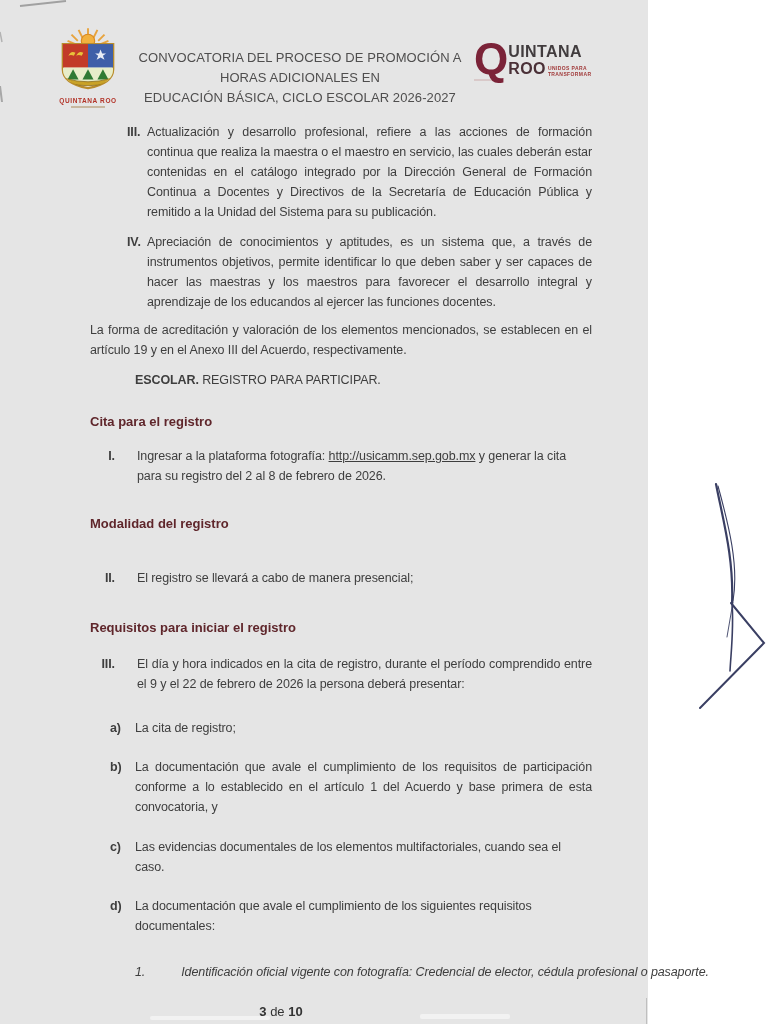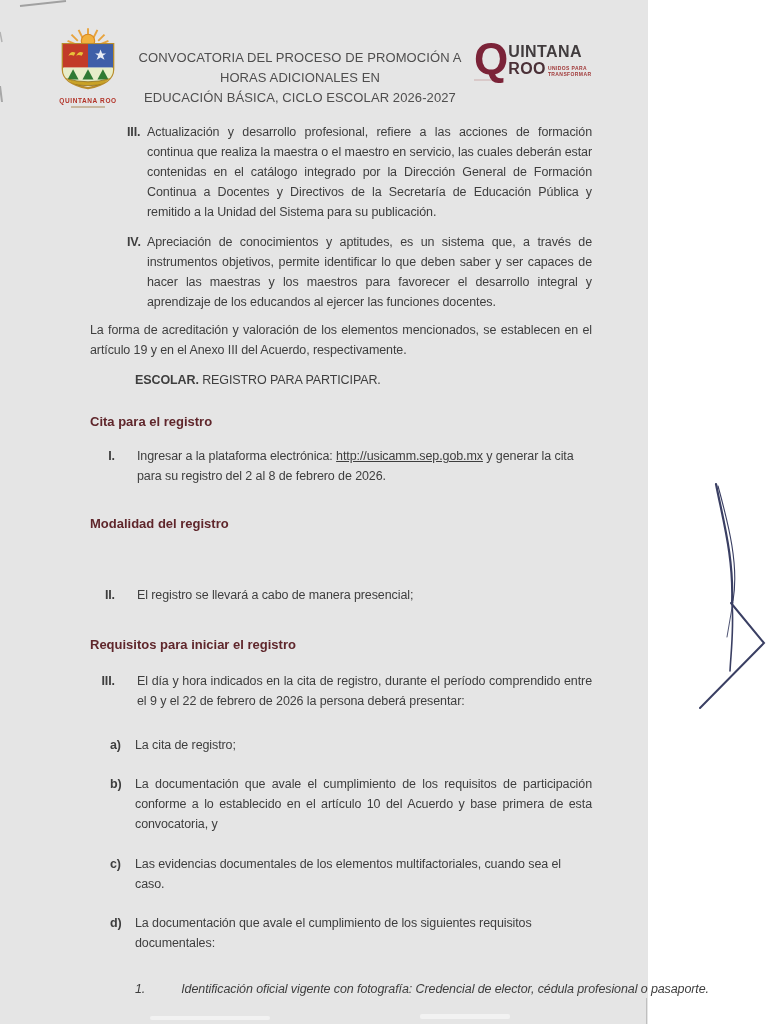--- a/index.html
+++ b/index.html
@@ -63,21 +63,21 @@
 
   
   .mt-p3   { margin-top: 14px; }
   .mt-p4   { margin-top: 10px; }
   .mt-forma{ margin-top: 8px; }
   .mt-quinta { margin-top: 10px; }
   .mt-maestras { margin-top: 16px; }
   .mt-hcita { margin-top: 22px; }
   .mt-i1   { margin-top: 13px; }
   .mt-hmod { margin-top: 28px; }
-  .mt-i2   { margin-top: 50px; }
+  .mt-i2   { margin-top: 33px; }
   .mt-hreq { margin-top: 30px; }
   .mt-i3   { margin-top: 15px; }
   .mt-a    { margin-top: 24px; }
   .mt-b    { margin-top: 19px; }
   .mt-c    { margin-top: 20px; }
   .mt-d    { margin-top: 19px; }
   .mt-1    { margin-top: 26px; }
   .mt-foot { margin-top: 22px; }
 
   
@@ -169,21 +169,21 @@
       <span class="b">ESCOLAR.</span>
       <span>REGISTRO PARA PARTICIPAR.</span>
     </div>
 
 
     <div class="sec-h mt-hcita">Cita para el registro</div>
 
     <div class="p-mid mt-i1">
       <span class="rm">I.</span>
       <span class="rtxt">
-        <span>Ingresar a la plataforma electrónica: </span><span class="doclink">http://usicamm.sep.gob.mx</span>
+        <span>Ingresar a la plataforma fotografía: </span><span class="doclink">http://usicamm.sep.gob.mx</span>
         <span>y generar la cita para su registro del 2 al 8 de febrero de 2026.</span>
       </span>
     </div>
 
     <div class="sec-h mt-hmod">Modalidad del registro</div>
 
     <div class="p-mid mt-i2">
       <span class="rm">II.</span>
       <span class="rtxt">El registro se llevará a cabo de manera presencial;</span>
     </div>
@@ -195,21 +195,21 @@
       <span class="rtxt just">El día y hora indicados en la cita de registro, durante el período comprendido entre el 9 y el 22 de febrero de 2026 la persona deberá presentar:</span>
     </div>
 
     <div class="p-letter mt-a">
       <span class="lm">a)</span>
       <span class="ltxt">La cita de registro;</span>
     </div>
 
     <div class="p-letter mt-b">
       <span class="lm">b)</span>
-      <span class="ltxt just">La documentación que avale el cumplimiento de los requisitos de participación conforme a lo establecido en el artículo 10 del Acuerdo y base primera de esta convocatoria, y</span>
+      <span class="ltxt just">La documentación que avale el cumplimiento de los requisitos de participación conforme a lo establecido en el artículo 1 del Acuerdo y base primera de esta convocatoria, y</span>
     </div>
 
     <div class="p-letter mt-c">
       <span class="lm">c)</span>
       <span class="ltxt">Las evidencias documentales de los elementos multifactoriales, cuando sea el caso.</span>
     </div>
 
     <div class="p-letter mt-d">
       <span class="lm">d)</span>
       <span class="ltxt">La documentación que avale el cumplimiento de los siguientes requisitos documentales:</span>

